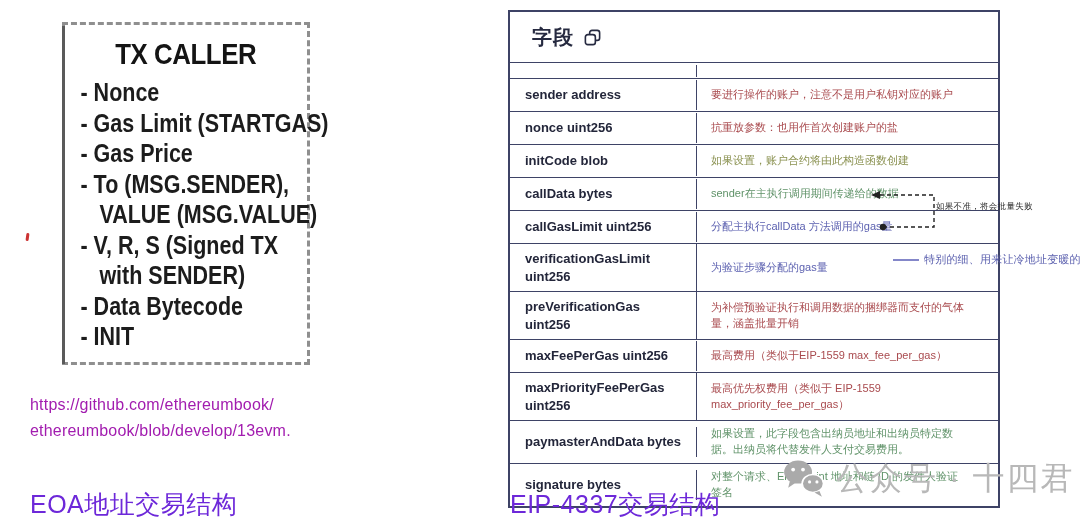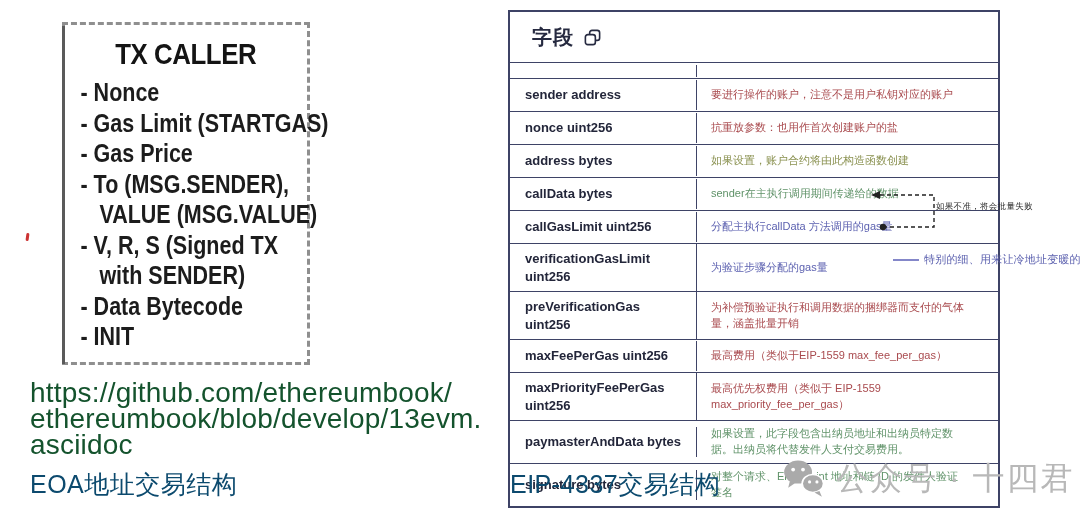--- a/index.html
+++ b/index.html
@@ -26,25 +26,25 @@
   .tx-list{margin-top:6px;padding-left:18px;}
   .tx-line{
     font-size:25px;font-weight:700;color:#1c1c1c;line-height:30.5px;white-space:nowrap;
   }
   .tx-line.indent{padding-left:22px;}
   .red-tick{
     position:absolute;left:26px;top:233px;width:3px;height:8px;background:#cc3333;
     transform:rotate(8deg);border-radius:2px;
   }
   .source-url{
-    position:absolute;left:30px;top:380px;width:330px;
-    font-size:28px;line-height:26px;color:#14532d;font-weight:500;letter-spacing:0.2px;
+    position:absolute;left:30px;top:392px;width:330px;
+    font-size:16px;line-height:26px;color:#a21caf;font-weight:500;letter-spacing:0.2px;
   }
   .caption{
-    position:absolute;top:468px;font-size:25px;color:#0c4a6e;letter-spacing:0.5px;
+    position:absolute;top:488px;font-size:25px;color:#6d28d9;letter-spacing:0.5px;
   }
   .caption.left{left:30px;}
   .caption.right{left:510px;}
   
   .fields-table{
     position:absolute;left:508px;top:10px;width:492px;
     border:2px solid #3e4366;box-sizing:border-box;background:#fff;
   }
   .t-header{
     height:50px;display:flex;align-items:center;padding-left:22px;
@@ -106,21 +106,20 @@
         <div class="tx-line">- Data Bytecode</div>
         <div class="tx-line">- INIT</div>
       </div>
   </div>
 </div>
 <div class="red-tick"></div>
 
 <div class="source-url">
     <div>https://github.com/ethereumbook/</div>
     <div>ethereumbook/blob/develop/13evm.</div>
-    <div>asciidoc</div>
   </div>
 
 <div class="caption left">EOA地址交易结构</div>
 
 <div class="fields-table">
   <div class="t-header">
     <span class="h-label">字段</span>
     <span class="h-icon">
       <svg width="19" height="19" viewBox="0 0 20 20">
         <rect x="7" y="2.5" width="10.5" height="10.5" rx="2.5" fill="none" stroke="#262a40" stroke-width="1.7"></rect>
@@ -141,21 +140,21 @@
   </div>
 
   <div class="t-row">
     <div class="cell-field">nonce uint256</div>
     <div class="cell-desc">
           <span style="color: rgb(169, 74, 78);">抗重放参数：也用作首次创建账户的盐</span>
         </div>
   </div>
 
   <div class="t-row">
-    <div class="cell-field">address bytes</div>
+    <div class="cell-field">initCode blob</div>
     <div class="cell-desc">
           <span style="color: rgb(138, 145, 80);">如果设置，账户合约将由此构造函数创建</span>
         </div>
   </div>
 
   <div class="t-row">
     <div class="cell-field">callData bytes</div>
     <div class="cell-desc">
           <span style="color: rgb(95, 146, 104);">sender在主执行调用期间传递给的数据</span>
         </div>

